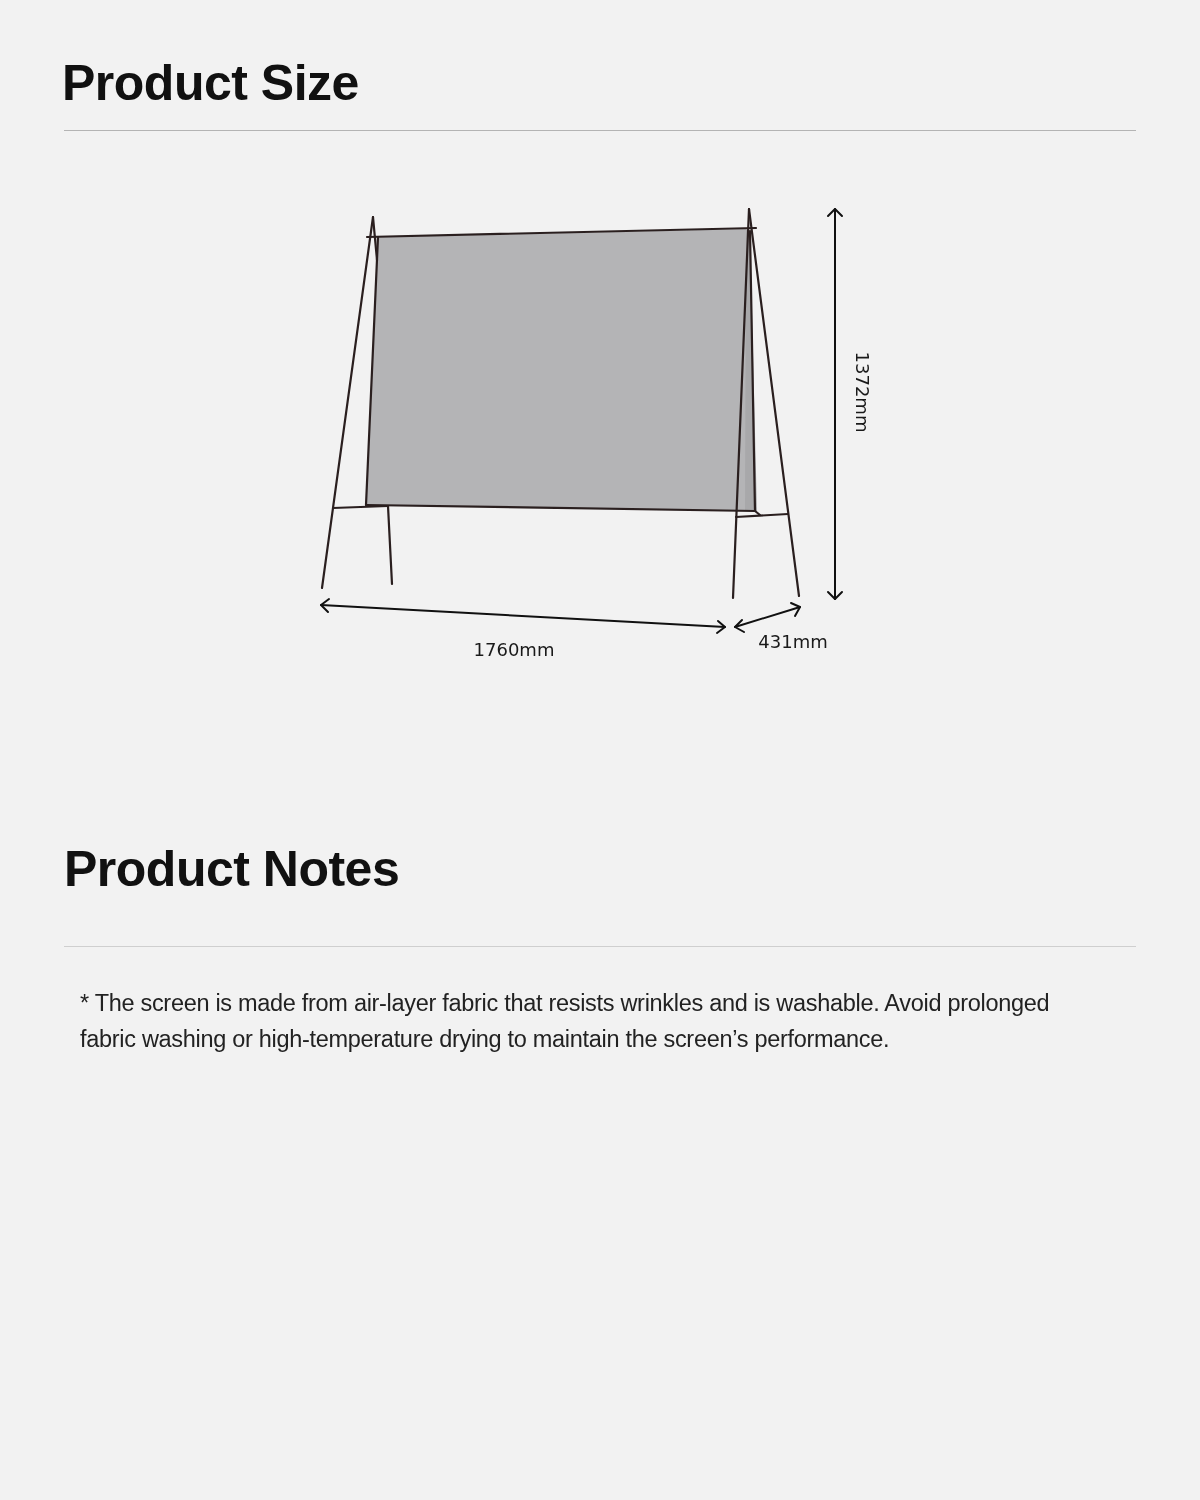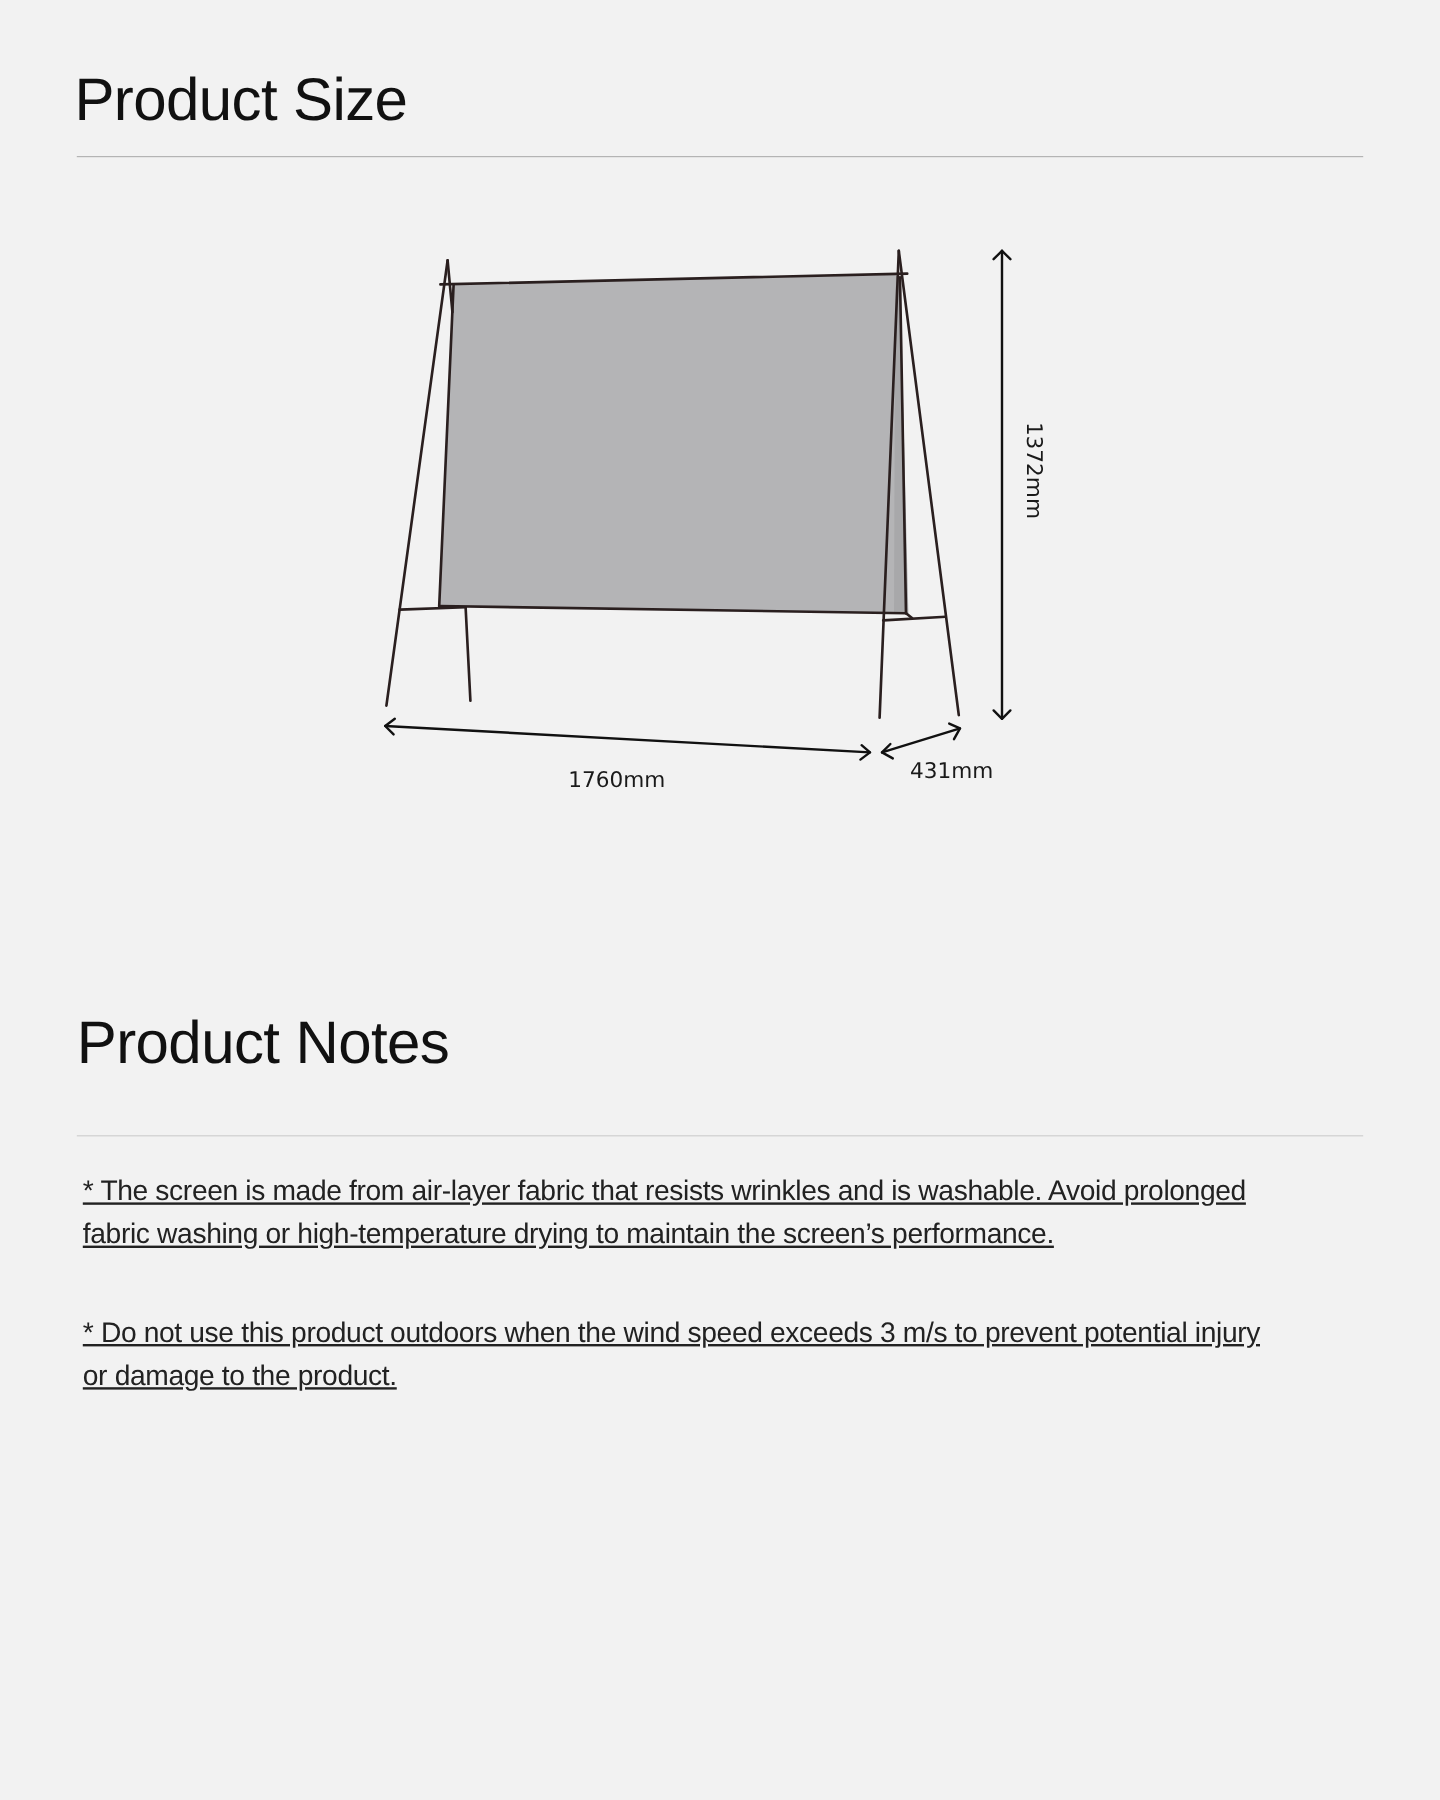--- a/index.html
+++ b/index.html
@@ -12,21 +12,21 @@
       background: #f2f2f2;
       font-family: "Liberation Sans", sans-serif;
       color: #1a1a1a;
       position: relative;
       overflow: hidden;
     }
     .section-title {
       position: absolute;
       left: 62px;
       margin: 0;
-      font-weight: normal;
+      font-weight: bold;
       font-size: 50px;
       letter-spacing: -0.5px;
       color: #111;
       line-height: 1;
     }
     .divider {
       position: absolute;
       left: 64px;
       width: 1072px;
       height: 1px;
@@ -54,23 +54,22 @@
       position: absolute;
       left: 64px;
       top: 969px;
       width: 1080px;
       font-size: 23.5px;
       line-height: 36px;
       color: #222;
       letter-spacing: -0.3px;
     }
     .note {
-      margin: 5px;
+      margin: 16px;
       white-space: pre-wrap;
-      text-decoration: underline;
     }
   </style>
 </head>
 <body>
 
 <h2 id="title-size" class="section-title">Product Size</h2>
 <div id="divider-size" class="divider"></div>
 
 <svg class="diagram" viewBox="0 0 1200 700" xmlns="http://www.w3.org/2000/svg">
 
@@ -124,14 +123,13 @@
   <text class="dim-label" x="793" y="648" text-anchor="middle">431mm</text>
   <text class="dim-label" x="0" y="0" text-anchor="middle" transform="translate(856,392) rotate(90)">1372mm</text>
 </svg>
 
 <h2 id="title-notes" class="section-title">Product Notes</h2>
 <div id="divider-notes" class="divider"></div>
 
 <div class="notes">
   <p class="note"><span>* The screen is made from air-layer fabric that resists wrinkles and is washable. Avoid prolonged</span><br><span>fabric washing or high-temperature drying to maintain the screen’s performance.</span></p>
   <p class="note"><br></p>
-  <p class="note"><span>* Do not use this product outdoors when the wind speed exceeds 3 m/s to prevent potential injury</span><br><span>or damage to the product.</span></p>
 </div>
 
 </body></html>

